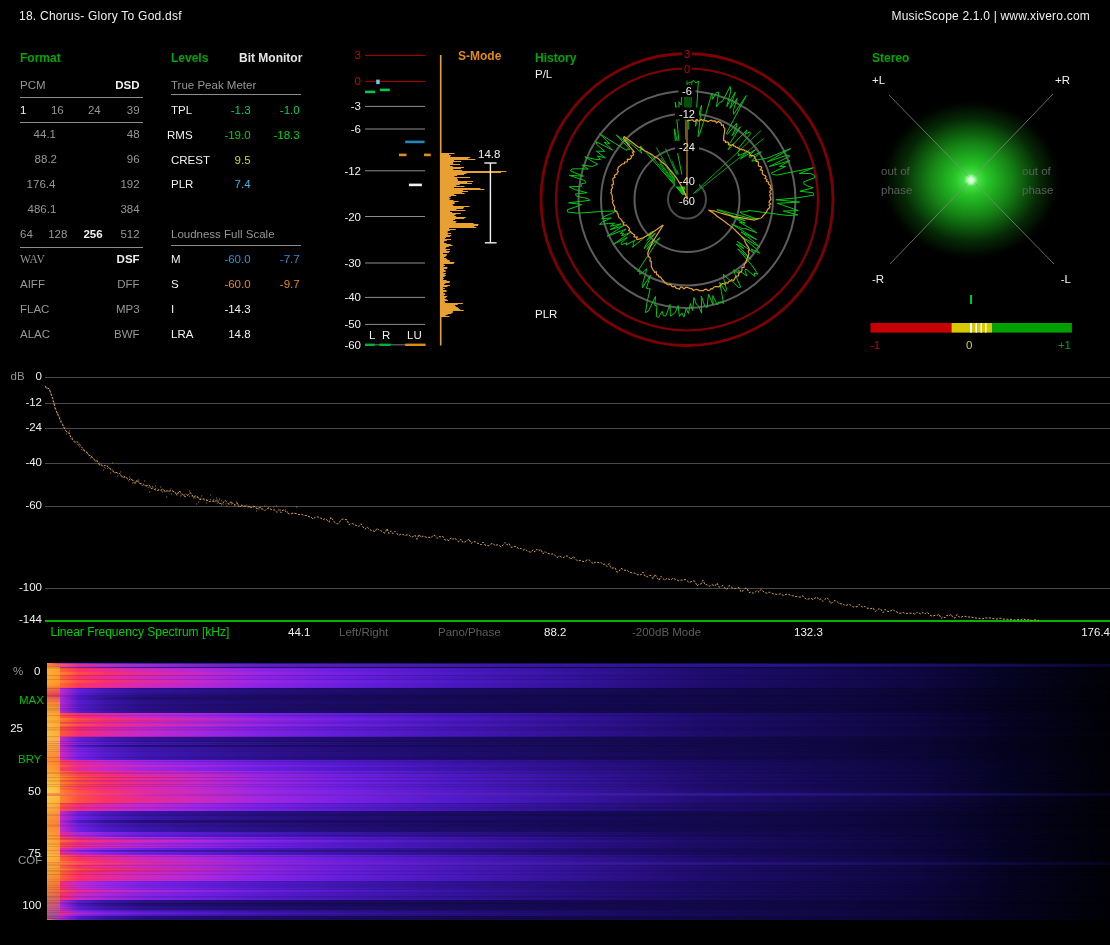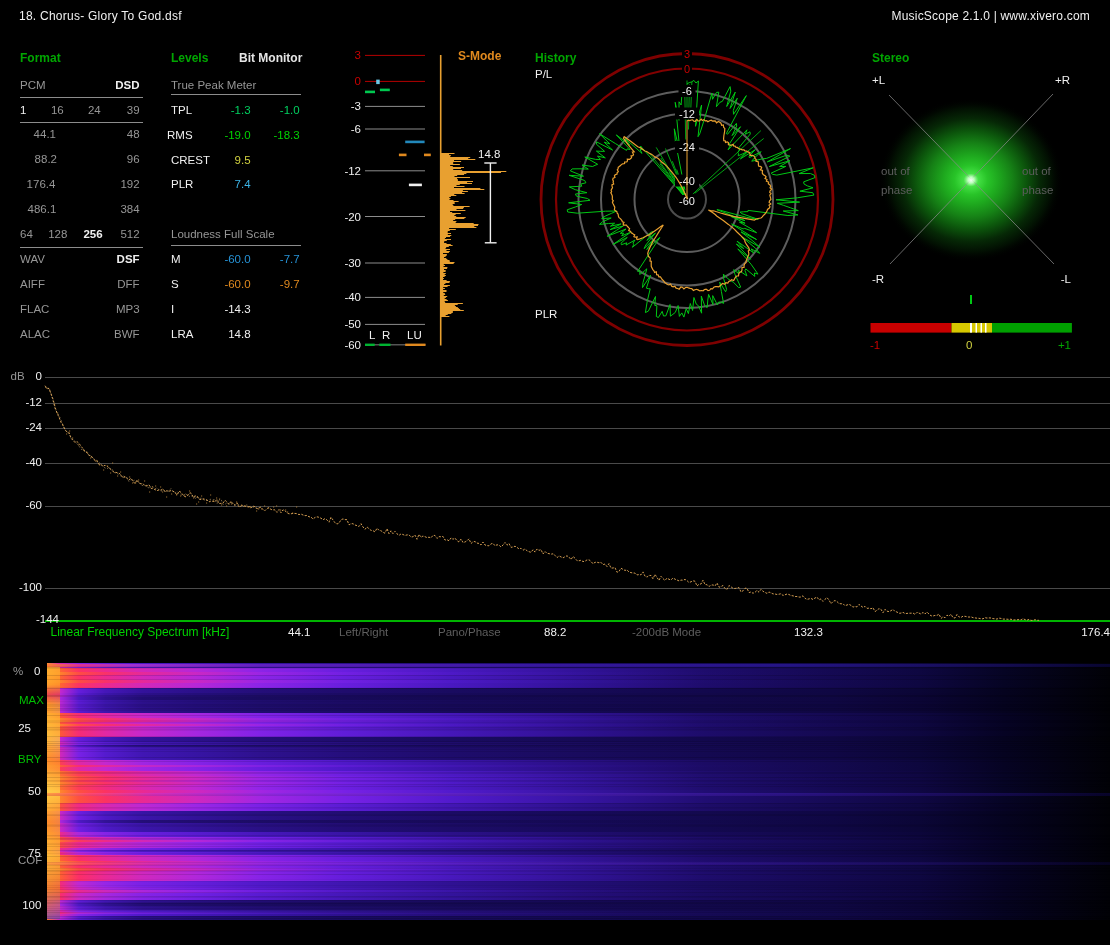--- a/index.html
+++ b/index.html
@@ -37,21 +37,21 @@
     <div class="t gray r" style="left:115.6px;top:153px;width:24px;">96</div>
     <div class="t gray r" style="left:19.4px;top:178px;width:36px;">176.4</div>
     <div class="t gray r" style="left:107.6px;top:178px;width:32px;">192</div>
     <div class="t gray r" style="left:19.299999999999997px;top:203px;width:37px;">486.1</div>
     <div class="t gray r" style="left:107.6px;top:203px;width:32px;">384</div>
     <div class="t gray" style="left:20px;top:228px;">64</div>
     <div class="t gray r" style="left:39.400000000000006px;top:228px;width:28px;">128</div>
     <div class="t white b r" style="left:74.6px;top:228px;width:28px;">256</div>
     <div class="t gray r" style="left:107.6px;top:228px;width:32px;">512</div>
     <div class="hr" style="left:20px;top:247px;width:123px"></div>
-    <div class="t gray" style="left:20px;top:253px;">WAV</div>
+    <div class="t gray" style="left:20px;top:253px;font-family:Liberation Serif, serif;">WAV</div>
     <div class="t white b r" style="left:95.6px;top:253px;width:44px;">DSF</div>
     <div class="t gray" style="left:20px;top:278px;">AIFF</div>
     <div class="t gray r" style="left:95.6px;top:278px;width:44px;">DFF</div>
     <div class="t gray" style="left:20px;top:303px;">FLAC</div>
     <div class="t gray r" style="left:95.6px;top:303px;width:44px;">MP3</div>
     <div class="t gray" style="left:20px;top:328px;">ALAC</div>
     <div class="t gray r" style="left:95.6px;top:328px;width:44px;">BWF</div>
     <div class="t green b" style="left:171px;top:51px;font-size:12px">Levels</div>
     <div class="t b" style="left:239px;top:51px;font-size:12px;color:#e5e5e5">Bit Monitor</div>
     <div class="t gray" style="left:171px;top:79px;">True Peak Meter</div>
@@ -201,21 +201,21 @@
     <div class="grid" style="left:45px;top:428.3px;width:1065px"></div>
     <div class="t white r" style="left:13px;top:421.3px;width:29px;">-24</div>
     <div class="grid" style="left:45px;top:463px;width:1065px"></div>
     <div class="t white r" style="left:13px;top:456px;width:29px;">-40</div>
     <div class="grid" style="left:45px;top:505.5px;width:1065px"></div>
     <div class="t white r" style="left:13px;top:498.5px;width:29px;">-60</div>
     <div class="grid" style="left:45px;top:588.2px;width:1065px"></div>
     <div class="t white r" style="left:13px;top:581.2px;width:29px;">-100</div>
     <div class="t gray" style="left:10.5px;top:369.5px;">dB</div>
     <div style="position:absolute;left:45px;top:620px;width:1065px;height:1.5px;background:#00b400"></div>
-    <div class="t white r" style="left:30px;top:613px;width:29px;">-144</div>
+    <div class="t white r" style="left:13px;top:613px;width:29px;">-144</div>
     <svg width="1110" height="290" viewBox="0 0 1110 290" style="position:absolute;left:0px;top:360px">
       <polyline points="45.0,385.7 47.0,388.2 49.0,388.7 51.0,393.9 53.0,399.1 55.0,406.7 57.0,413.2 59.0,417.2 61.0,422.3 63.0,425.3 65.0,429.5 67.0,432.0 69.0,432.4 71.0,438.3 73.0,440.3 75.0,442.6 77.0,441.6 79.0,443.3 81.0,446.2 83.0,448.6 85.0,451.4 87.0,452.7 89.0,455.3 91.0,455.6 93.0,458.6 95.0,460.5 97.0,460.3 99.0,464.6 101.0,464.3 103.0,466.4 105.0,465.2 107.0,466.2 109.0,468.0 111.0,469.5 113.0,471.6 115.0,472.3 117.0,472.6 119.0,473.2 121.0,474.8 123.0,478.0 125.0,476.3 127.0,478.6 129.0,479.8 131.0,478.2 133.0,481.1 135.0,483.7 137.0,480.0 139.0,482.9 141.0,483.9 143.0,483.6 145.0,486.0 147.0,485.9 149.0,484.8 151.0,488.3 153.0,488.7 155.0,489.6 157.0,490.7 159.0,489.9 161.0,490.1 163.0,488.8 165.0,491.8 167.0,490.6 169.0,491.2 171.0,490.6 173.0,491.3 175.0,492.3 177.0,495.1 179.0,491.2 181.0,492.3 183.0,494.9 185.0,496.9 187.0,496.2 189.0,493.3 191.0,492.9 193.0,497.1 195.0,496.0 197.0,495.9 199.0,499.1 201.0,499.6 203.0,498.8 205.0,499.3 207.0,500.0 209.0,501.9 211.0,501.0 213.0,501.3 215.0,501.7 217.0,499.4 219.0,503.5 221.0,503.4 223.0,503.1 225.0,500.2 227.0,502.2 229.0,504.4 231.0,501.3 233.0,503.7 235.0,505.6 237.0,502.8 239.0,506.9 241.0,505.9 243.0,505.3 245.0,506.2 247.0,506.9 249.0,506.5 251.0,508.1 253.0,506.1 255.0,506.7 257.0,508.9 259.0,507.9 261.0,507.0 263.0,509.7 265.0,510.7 267.0,508.5 269.0,507.6 271.0,509.5 273.0,509.8 275.0,509.9 277.0,512.4 279.0,509.5 281.0,512.8 283.0,509.8 285.0,510.7 287.0,512.9 289.0,513.8 291.0,513.8 293.0,513.4 295.0,513.4 297.0,513.7 299.0,514.6 301.0,514.0 303.0,515.0 305.0,515.7 307.0,515.4 309.0,516.8 311.0,516.9 313.0,519.2 315.0,517.4 317.0,516.8 319.0,517.3 321.0,518.2 323.0,519.8 325.0,518.6 327.0,519.9 329.0,522.2 331.0,517.2 333.0,520.0 335.0,522.8 337.0,524.0 339.0,523.1 341.0,519.8 343.0,518.9 345.0,519.6 347.0,519.7 349.0,524.9 351.0,523.7 353.0,523.7 355.0,525.0 357.0,525.6 359.0,526.5 361.0,523.7 363.0,527.0 365.0,529.3 367.0,526.9 369.0,528.7 371.0,530.4 373.0,530.7 375.0,531.9 377.0,528.2 379.0,530.3 381.0,530.7 383.0,532.3 385.0,533.2 387.0,528.6 389.0,533.8 391.0,530.8 393.0,533.8 395.0,531.3 397.0,533.8 399.0,535.4 401.0,533.9 403.0,534.5 405.0,535.5 407.0,534.9 409.0,534.8 411.0,537.1 413.0,536.7 415.0,535.1 417.0,539.3 419.0,534.4 421.0,537.3 423.0,536.0 425.0,536.7 427.0,537.6 429.0,537.2 431.0,537.9 433.0,535.3 435.0,535.5 437.0,538.5 439.0,536.6 441.0,536.8 443.0,536.4 445.0,540.1 447.0,539.7 449.0,540.8 451.0,537.9 453.0,539.3 455.0,538.0 457.0,540.7 459.0,542.0 461.0,539.0 463.0,542.5 465.0,542.0 467.0,540.8 469.0,538.8 471.0,543.5 473.0,541.8 475.0,541.5 477.0,543.1 479.0,543.4 481.0,545.0 483.0,542.0 485.0,545.0 487.0,545.6 489.0,545.8 491.0,543.9 493.0,543.3 495.0,545.8 497.0,544.8 499.0,545.1 501.0,547.0 503.0,545.0 505.0,542.5 507.0,545.2 509.0,543.5 511.0,547.3 513.0,547.0 515.0,546.2 517.0,547.4 519.0,548.9 521.0,548.3 523.0,550.3 525.0,548.9 527.0,550.8 529.0,551.7 531.0,552.3 533.0,549.7 535.0,552.1 537.0,549.0 539.0,550.4 541.0,549.6 543.0,554.0 545.0,551.4 547.0,553.4 549.0,553.6 551.0,554.2 553.0,553.8 555.0,555.3 557.0,557.7 559.0,555.9 561.0,556.9 563.0,557.9 565.0,556.7 567.0,555.8 569.0,557.1 571.0,559.6 573.0,556.5 575.0,558.2 577.0,560.7 579.0,560.8 581.0,560.2 583.0,561.6 585.0,561.2 587.0,559.9 589.0,559.8 591.0,561.4 593.0,563.8 595.0,562.3 597.0,562.2 599.0,562.8 601.0,562.3 603.0,564.7 605.0,564.0 607.0,566.6 609.0,563.6 611.0,568.1 613.0,568.0 615.0,567.6 617.0,572.3 619.0,571.4 621.0,568.2 623.0,569.4 625.0,570.4 627.0,569.9 629.0,572.1 631.0,572.6 633.0,573.0 635.0,573.1 637.0,574.9 639.0,574.6 641.0,574.8 643.0,571.9 645.0,576.2 647.0,577.1 649.0,575.4 651.0,575.5 653.0,578.9 655.0,574.4 657.0,577.5 659.0,580.4 661.0,576.3 663.0,578.6 665.0,580.5 667.0,578.1 669.0,579.3 671.0,580.0 673.0,577.9 675.0,579.2 677.0,580.0 679.0,580.9 681.0,580.1 683.0,580.2 685.0,579.4 687.0,580.6 689.0,582.5 691.0,581.8 693.0,580.8 695.0,581.2 697.0,586.0 699.0,584.3 701.0,584.0 703.0,580.1 705.0,584.6 707.0,584.7 709.0,586.5 711.0,585.2 713.0,584.9 715.0,585.9 717.0,583.0 719.0,587.2 721.0,586.6 723.0,585.5 725.0,588.5 727.0,589.4 729.0,585.5 731.0,586.8 733.0,588.3 735.0,588.5 737.0,588.0 739.0,587.6 741.0,591.9 743.0,590.8 745.0,588.2 747.0,588.3 749.0,592.6 751.0,591.9 753.0,593.3 755.0,592.3 757.0,590.4 759.0,592.2 761.0,589.3 763.0,591.3 765.0,592.4 767.0,593.4 769.0,592.0 771.0,592.9 773.0,593.9 775.0,594.0 777.0,594.5 779.0,594.2 781.0,593.7 783.0,595.5 785.0,594.8 787.0,594.0 789.0,594.5 791.0,595.6 793.0,595.8 795.0,596.5 797.0,596.5 799.0,597.1 801.0,597.0 803.0,595.8 805.0,598.3 807.0,599.4 809.0,598.9 811.0,598.4 813.0,599.5 815.0,598.0 817.0,597.1 819.0,599.9 821.0,598.9 823.0,601.4 825.0,599.3 827.0,597.6 829.0,600.0 831.0,603.7 833.0,601.5 835.0,600.5 837.0,601.6 839.0,603.5 841.0,603.8 843.0,603.7 845.0,605.7 847.0,605.0 849.0,604.3 851.0,605.4 853.0,607.1 855.0,606.5 857.0,606.9 859.0,604.4 861.0,606.0 863.0,607.4 865.0,606.4 867.0,608.4 869.0,608.1 871.0,608.8 873.0,607.7 875.0,611.6 877.0,610.2 879.0,608.6 881.0,609.3 883.0,612.8 885.0,609.3 887.0,611.2 889.0,611.6 891.0,610.7 893.0,609.4 895.0,611.5 897.0,612.0 899.0,613.3 901.0,613.1 903.0,612.3 905.0,613.6 907.0,613.4 909.0,613.2 911.0,613.2 913.0,613.0 915.0,614.4 917.0,612.3 919.0,613.1 921.0,614.1 923.0,612.4 925.0,613.9 927.0,612.1 929.0,614.0 931.0,615.8 933.0,616.0 935.0,615.4 937.0,615.4 939.0,614.1 941.0,618.4 943.0,616.8 945.0,617.7 947.0,615.2 949.0,616.2 951.0,614.2 953.0,617.7 955.0,618.0 957.0,614.4 959.0,616.9 961.0,617.4 963.0,616.2 965.0,616.3 967.0,616.8 969.0,617.1 971.0,616.8 973.0,617.7 975.0,617.9 977.0,618.2 979.0,618.3 981.0,618.8 983.0,618.8 985.0,617.6 987.0,618.1 989.0,617.9 991.0,618.0 993.0,618.6 995.0,618.8 997.0,619.1 999.0,618.1 1001.0,618.4 1003.0,619.1 1005.0,619.1 1007.0,619.2 1009.0,619.4 1011.0,619.2 1013.0,620.0 1015.0,619.9 1017.0,619.8 1019.0,619.6 1021.0,619.9 1023.0,618.7 1025.0,619.6 1027.0,620.2 1029.0,619.4 1031.0,620.4 1033.0,620.4 1035.0,619.7 1037.0,620.3 1039.0,620.3" transform="translate(0,-360)" stroke="#cf9a50" stroke-width="1" fill="none" stroke-dasharray="2.2 1.4"></polyline>
       <polyline points="45.0,386.9 47.0,389.1 49.0,388.1 51.0,393.3 53.0,400.8 55.0,409.1 57.0,412.3 59.0,415.3 61.0,420.1 63.0,425.0 65.0,430.2 67.0,431.8 69.0,434.2 71.0,437.0 73.0,439.8 75.0,441.2 77.0,443.8 79.0,446.0 81.0,449.4 83.0,449.2 85.0,452.2 87.0,451.6 89.0,455.6 91.0,456.6 93.0,457.6 95.0,460.0 97.0,462.3 99.0,462.1 101.0,464.8 103.0,466.6 105.0,467.9 107.0,469.1 109.0,466.9 111.0,470.0 113.0,470.0 115.0,473.2 117.0,473.3 119.0,474.7 121.0,476.1 123.0,475.7 125.0,477.5 127.0,477.5 129.0,481.7 131.0,479.6 133.0,481.1 135.0,480.0 137.0,481.0 139.0,482.4 141.0,485.0 143.0,485.6 145.0,485.7 147.0,485.3 149.0,488.9 151.0,486.1 153.0,486.8 155.0,488.9 157.0,487.7 159.0,489.8 161.0,491.1 163.0,490.4 165.0,491.5 167.0,491.5 169.0,491.0 171.0,488.5 173.0,491.2 175.0,493.0 177.0,491.5 179.0,493.2 181.0,494.5 183.0,496.2 185.0,493.4 187.0,494.8 189.0,496.1 191.0,496.9 193.0,495.0 195.0,499.2 197.0,496.5 199.0,499.1 201.0,498.0 203.0,499.1 205.0,501.0 207.0,500.3 209.0,500.0 211.0,499.1 213.0,499.9 215.0,499.4 217.0,503.8 219.0,500.0 221.0,499.1 223.0,504.4 225.0,504.3 227.0,502.7 229.0,504.4 231.0,502.7 233.0,503.3 235.0,504.9 237.0,505.1 239.0,504.3 241.0,507.1 243.0,506.4 245.0,506.0 247.0,504.7 249.0,506.6 251.0,506.3 253.0,506.9 255.0,508.2 257.0,506.9 259.0,508.2" transform="translate(0,-360)" stroke="#e6c084" stroke-width="1" fill="none" opacity="0.5" stroke-dasharray="1.6 2"></polyline>
       <path d="M46 388h1.2M49 390h1.2M54 404h1.2M57 413h1.2M62 425h1.2M66 434h1.2M69 431h1.2M72 438h1.2M78 445h1.2M83 450h1.2M87 453h1.2M90 458h1.2M95 461h1.2M99 465h1.2M103 470h1.2M107 466h1.2M110 473h1.2M112 463h1.2M117 476h1.2M120 472h1.2M124 477h1.2M129 477h1.2M132 483h1.2M135 483h1.2M138 480h1.2M144 481h1.2M149 492h1.2M152 487h1.2M155 486h1.2M160 487h1.2M162 492h1.2M166 497h1.2M171 494h1.2M176 495h1.2M180 496h1.2M184 495h1.2M189 491h1.2M193 498h1.2M196 504h1.2M198 502h1.2M201 496h1.2M206 503h1.2M210 495h1.2M213 501h1.2M216 498h1.2M219 499h1.2M221 505h1.2M226 506h1.2M231 504h1.2M236 502h1.2M241 505h1.2M245 506h1.2M248 507h1.2M250 507h1.2M256 511h1.2M258 509h1.2M261 509h1.2M264 506h1.2M268 508h1.2M273 507h1.2M276 506h1.2M280 510h1.2M285 510h1.2M287 512h1.2M292 513h1.2M296 507h1.2" transform="translate(0,-360)" stroke="#b08038" stroke-width="1" fill="none" opacity="0.85"></path>
     </svg>
     <div class="t " style="left:50.5px;top:625px;font-size:12px;color:#00d200">Linear Frequency Spectrum [kHz]</div>
     <div class="t white" style="left:288px;top:626px;">44.1</div>
     <div class="t dgray" style="left:339px;top:626px;">Left/Right</div>
     <div class="t dgray" style="left:438px;top:626px;">Pano/Phase</div>
     <div class="t white" style="left:544px;top:626px;">88.2</div>
@@ -1088,18 +1088,18 @@
       <rect x="0" y="243" width="1063" height="1" fill="#000" opacity="0.06"></rect>
       <rect x="0" y="245" width="1063" height="1" fill="#000" opacity="0.07"></rect>
       <rect x="0" y="247" width="1063" height="1" fill="#000" opacity="0.10"></rect>
       <rect x="0" y="249" width="1063" height="1" fill="#000" opacity="0.10"></rect>
       <rect x="0" y="253" width="1063" height="1" fill="#000" opacity="0.10"></rect>
       <rect x="0" y="255" width="1063" height="1" fill="#000" opacity="0.13"></rect>
     </svg>
     <div class="t gray" style="left:13px;top:665px;">%</div>
     <div class="t white r" style="left:28.5px;top:665px;width:12px;">0</div>
     <div class="t " style="left:19px;top:694px;color:#00c000">MAX</div>
-    <div class="t white r" style="left:16px;top:721.5px;width:15px;">25</div>
+    <div class="t white r" style="left:8px;top:721.5px;width:15px;">25</div>
     <div class="t " style="left:18px;top:753px;color:#00c000">BRY</div>
     <div class="t white r" style="left:25.9px;top:785px;width:15px;">50</div>
     <div class="t gray" style="left:18px;top:816px;margin-top:38px;">COF</div>
     <div class="t white r" style="left:25.9px;top:847px;width:15px;">75</div>
     <div class="t white r" style="left:20.4px;top:899px;width:21px;">100</div>
   </div>
 </body></html>

